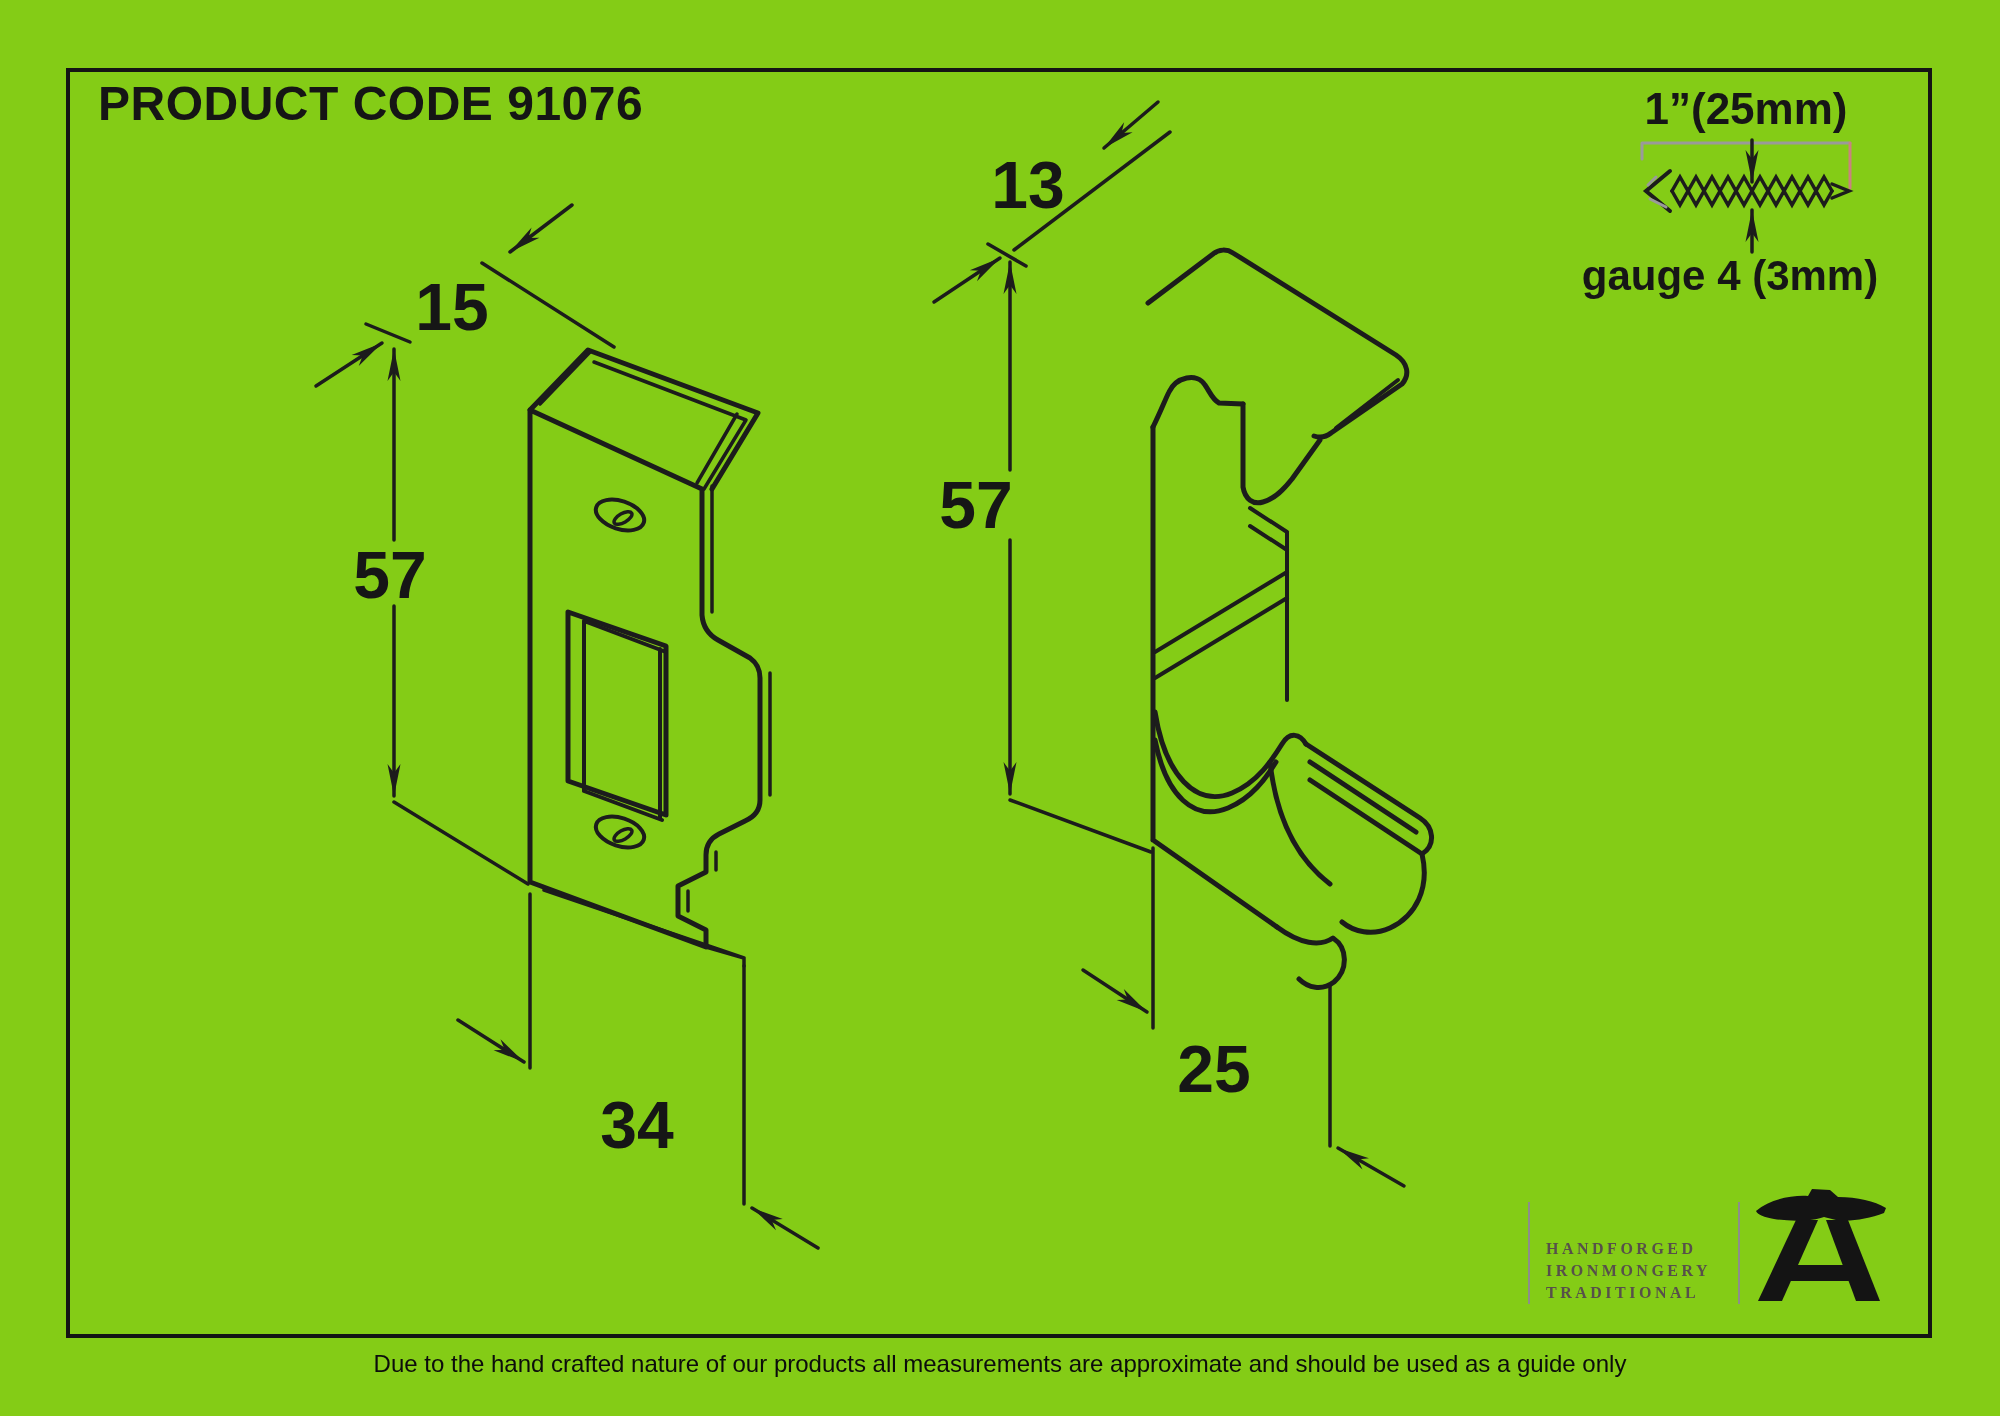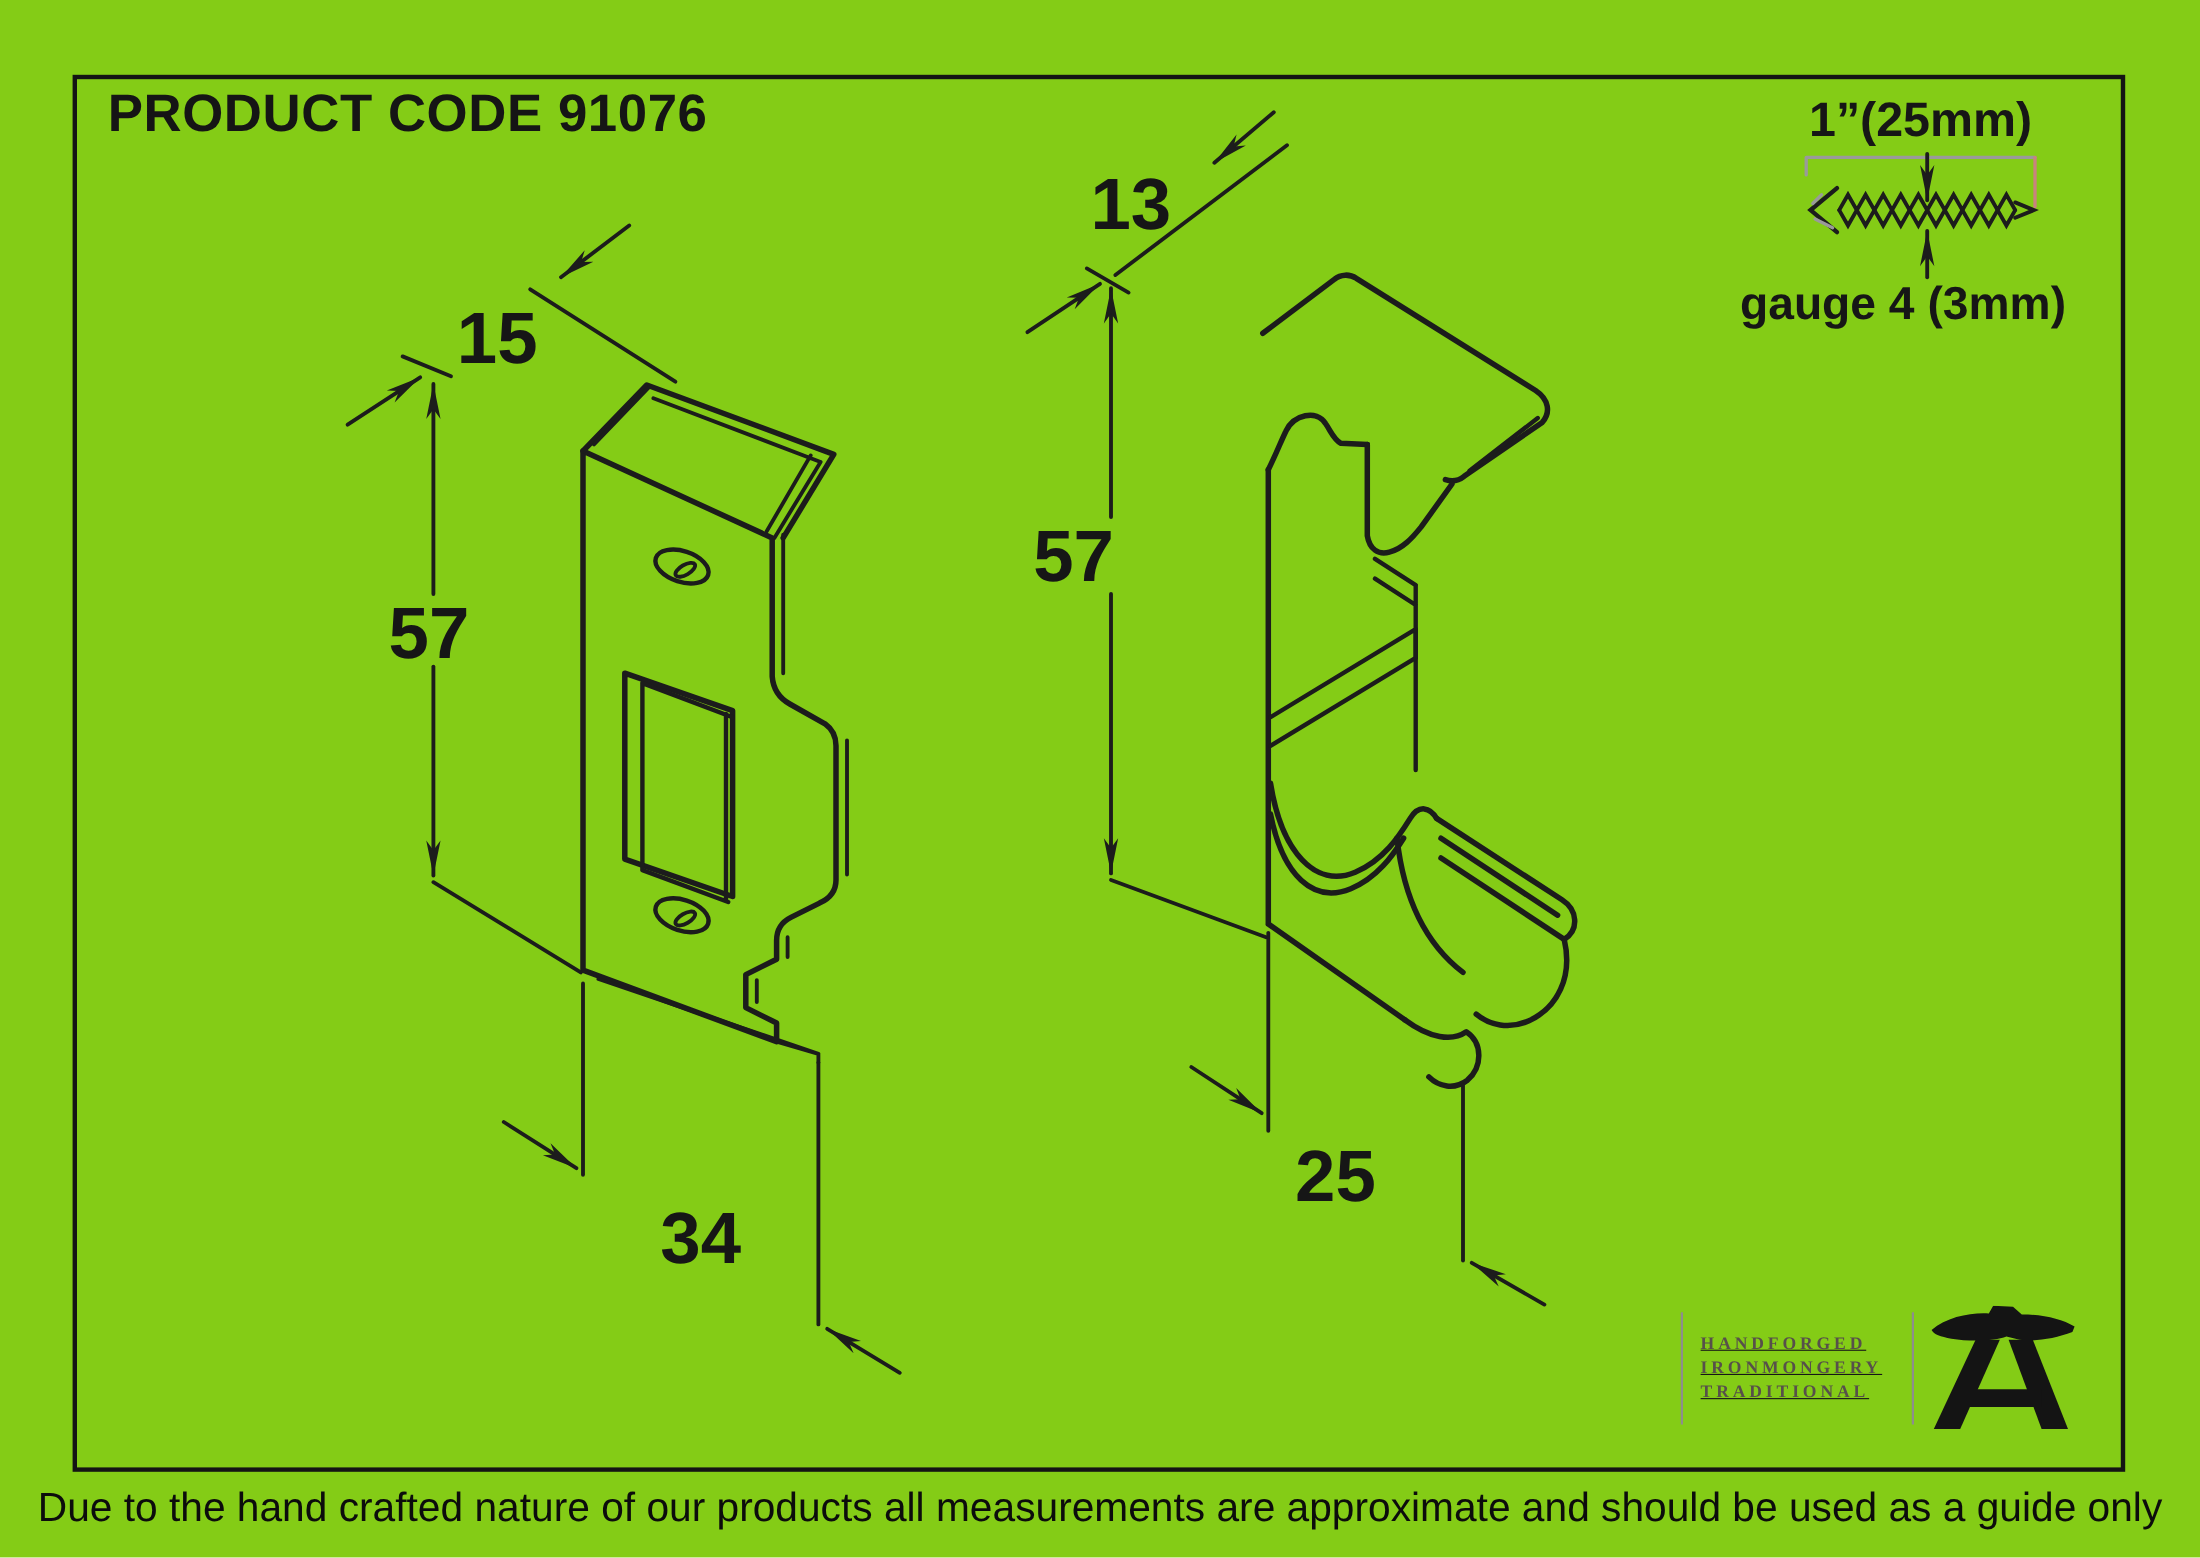--- a/index.html
+++ b/index.html
@@ -1,27 +1,27 @@
 <!DOCTYPE html>
 <html><head>
 <meta charset="utf-8">
 <style>
   html,body{margin:0;padding:0;background:#fff;}
   .canvas{position:relative;width:2000px;height:1416px;background:#84cc16;overflow:hidden;
           font-family:"Liberation Sans",sans-serif;color:#161616;}
   .frame{position:absolute;left:66px;top:68px;width:1858px;height:1262px;border:4px solid #141414;}
   .title{position:absolute;left:98px;top:76px;font-size:48px;font-weight:600;letter-spacing:.5px;color:#151515;}
   .disclaimer{position:absolute;left:0;top:1350px;width:2000px;text-align:center;
-              font-size:37px;font-weight:500;color:#0c0c0c;}
+              font-size:24px;font-weight:500;color:#0c0c0c;}
   svg.draw{position:absolute;left:0;top:0;}
   svg.draw text{font-family:"Liberation Sans",sans-serif;}
   .dimnum{font-size:66px;font-weight:700;fill:#161616;}
   .screwlabel{font-size:44px;font-weight:600;fill:#161616;}
   .screwlabel2{font-size:42px;font-weight:600;fill:#161616;}
-  .logo{position:absolute;left:1528px;top:1184px;height:120px;display:flex;align-items:center;text-decoration:underline;}
+  .logo{position:absolute;left:1528px;top:1184px;height:120px;display:flex;align-items:flex-end;}
   .logo-rule{width:2px;height:102px;background:#8d8d8d;}
   .logo-text{margin:0 14px 0 16px;width:178px;font-family:"Liberation Serif",serif;
              font-size:16px;font-weight:600;letter-spacing:3.5px;line-height:22px;color:#57504a;}
   .anvil{margin-left:12px;}
 </style>
 </head>
 <body>
 
 <div class="canvas">
 

